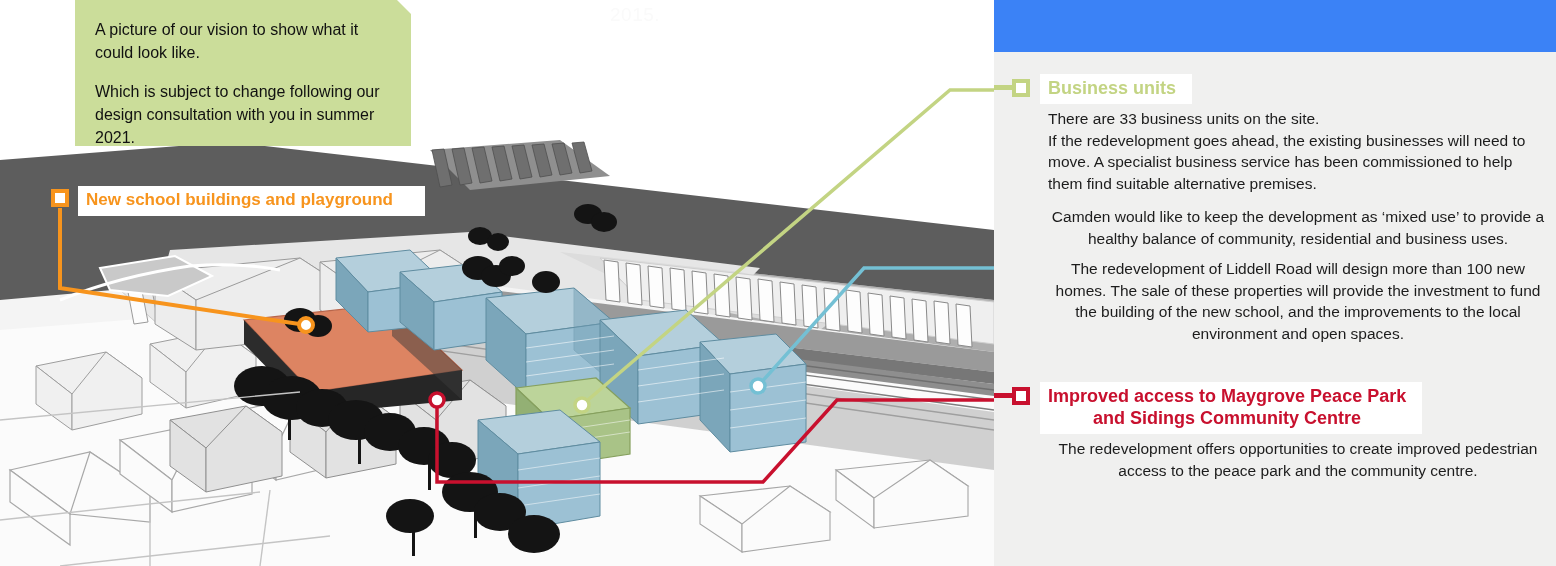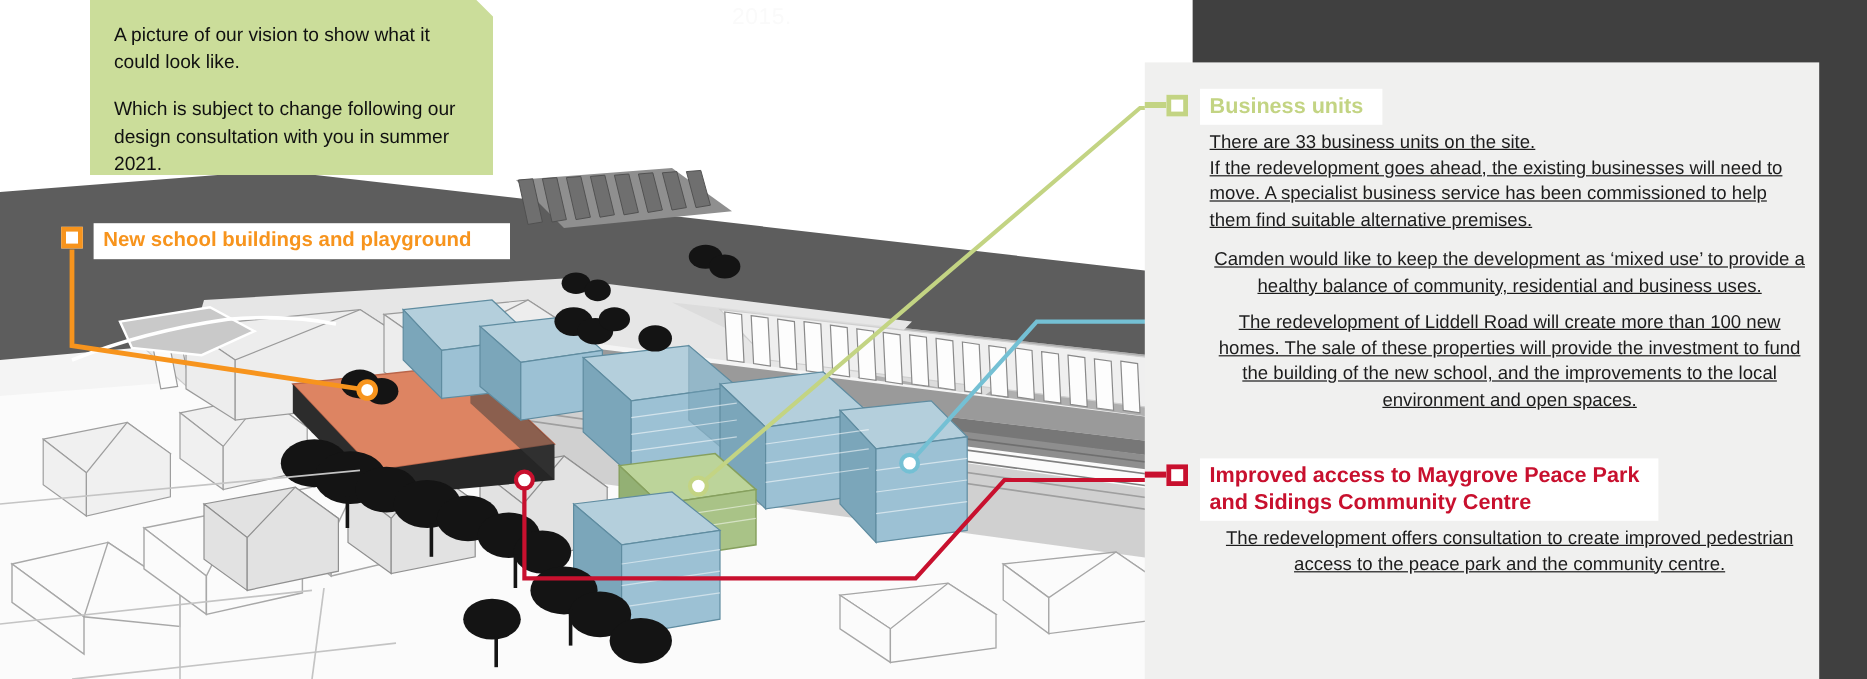--- a/index.html
+++ b/index.html
@@ -11,28 +11,28 @@
   body {
     font-family: "Liberation Sans", sans-serif;
     width: 1556px;
     height: 566px;
     overflow: hidden;
   }
   #stage {
     position: relative;
     width: 1556px;
     height: 566px;
-    background: #404040;
+    background: #3b82f6;
     overflow: hidden;
   }
 
   
   #info-panel {
     position: absolute;
-    left: 954px;
+    left: 994px;
     top: 52px;
     width: 562px;
     height: 514px;
     background: #f0f0ef;
   }
 
   .ghost-text {
     position: absolute;
     left: 610px;
     top: 2px;
@@ -52,21 +52,21 @@
     width: 562px;
   }
   .sec-business { top: 22px; }
   .sec-housing  { top: 200px; }
   .sec-access   { top: 330px; }
 
   .sec-headrow {
     position: relative;
     height: 28px;
   }
-  .sec-access .sec-headrow { height: 50px; }
+  .sec-access .sec-headrow { height: 50px; text-align: center; }
 
   
   .marker {
     position: absolute;
     left: 18px;
     top: 5px;
     width: 18px;
     height: 18px;
     box-sizing: border-box;
     border: 4px solid #c3d483;
@@ -100,21 +100,20 @@
   .sec-title.green { color: #c3d483; }
   .sec-title.blue  { color: #74c0d4; }
   .sec-title.red   { color: #c8102e; }
 
   .sec-body {
     margin: 6px 0 0 54px;
     width: 500px;
     font-size: 15.5px;
     line-height: 21.5px;
     color: #1c1c1c;
-    text-decoration: underline;
   }
   .sec-body p {
     margin: 0 0 12px 0;
     white-space: pre-line;
   }
   .sec-body p:last-child { margin-bottom: 0; text-align: center; }
 
   
   #callout {
     position: absolute;
@@ -451,32 +450,32 @@
       </div>
       <div class="sec-body">
         <p>There are 33 business units on the site.
 If the redevelopment goes ahead, the existing businesses will need to move. A specialist business service has been commissioned to help them find suitable alternative premises.</p>
         <p>Camden would like to keep the development as ‘mixed use’ to provide a healthy balance of community, residential and business uses.</p>
       </div>
     </div>
 
     <div class="section sec-housing">
       <div class="sec-body">
-        <p>The redevelopment of Liddell Road will create more than 100 new homes. The sale of these properties will provide the investment to fund the building of the new school, and the improvements to the local environment and open spaces.</p>
+        <p>The redevelopment of Liddell Road will design more than 100 new homes. The sale of these properties will provide the investment to fund the building of the new school, and the improvements to the local environment and open spaces.</p>
       </div>
     </div>
 
     <div class="section sec-access">
       <div class="sec-headrow">
         <span class="marker-stub red"></span>
         <span class="marker red"></span>
         <span class="sec-title red">Improved access to Maygrove Peace Park
 and Sidings Community Centre</span>
       </div>
       <div class="sec-body">
-        <p>The redevelopment offers consultation to create improved pedestrian access to the peace park and the community centre.</p>
+        <p>The redevelopment offers opportunities to create improved pedestrian access to the peace park and the community centre.</p>
       </div>
     </div>
   </div>
 
   <div class="ghost-text">2015.</div>
 
 </div>
 
 </body></html>

